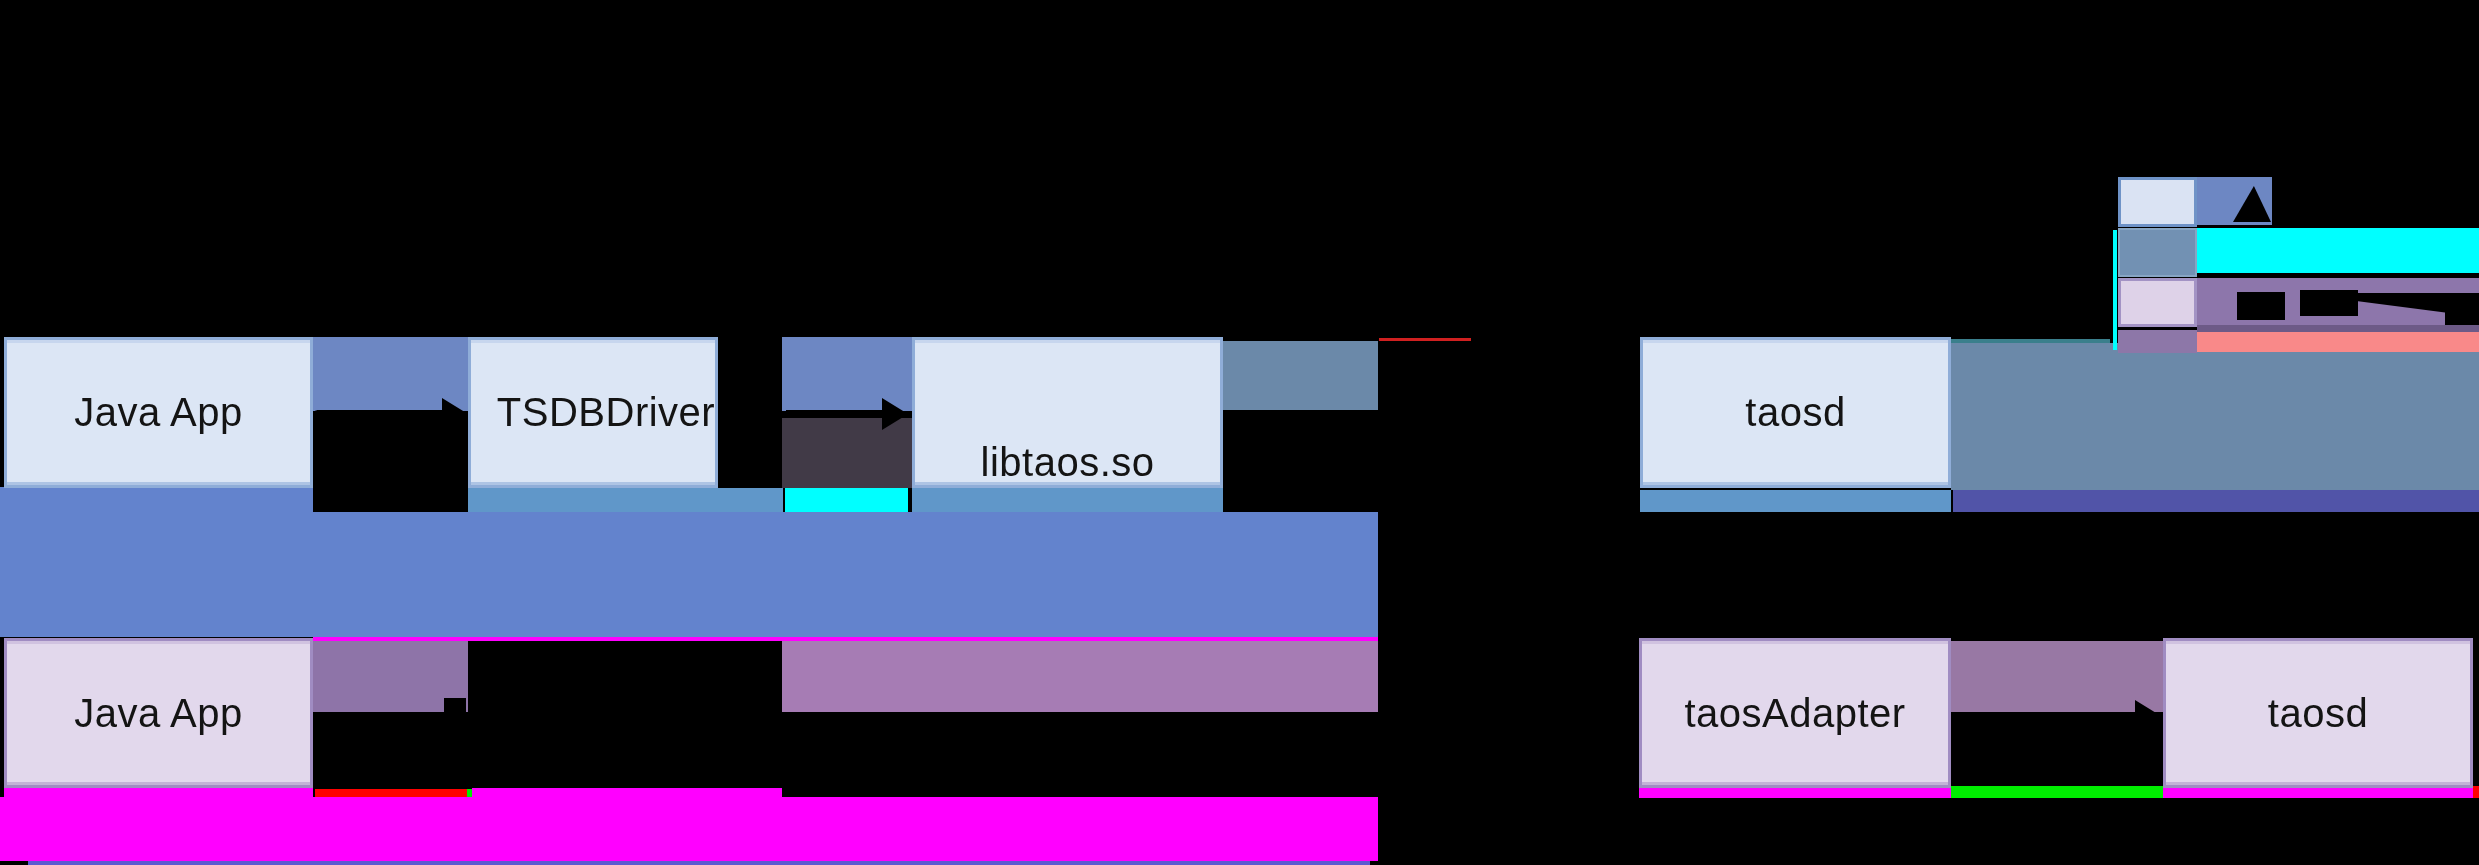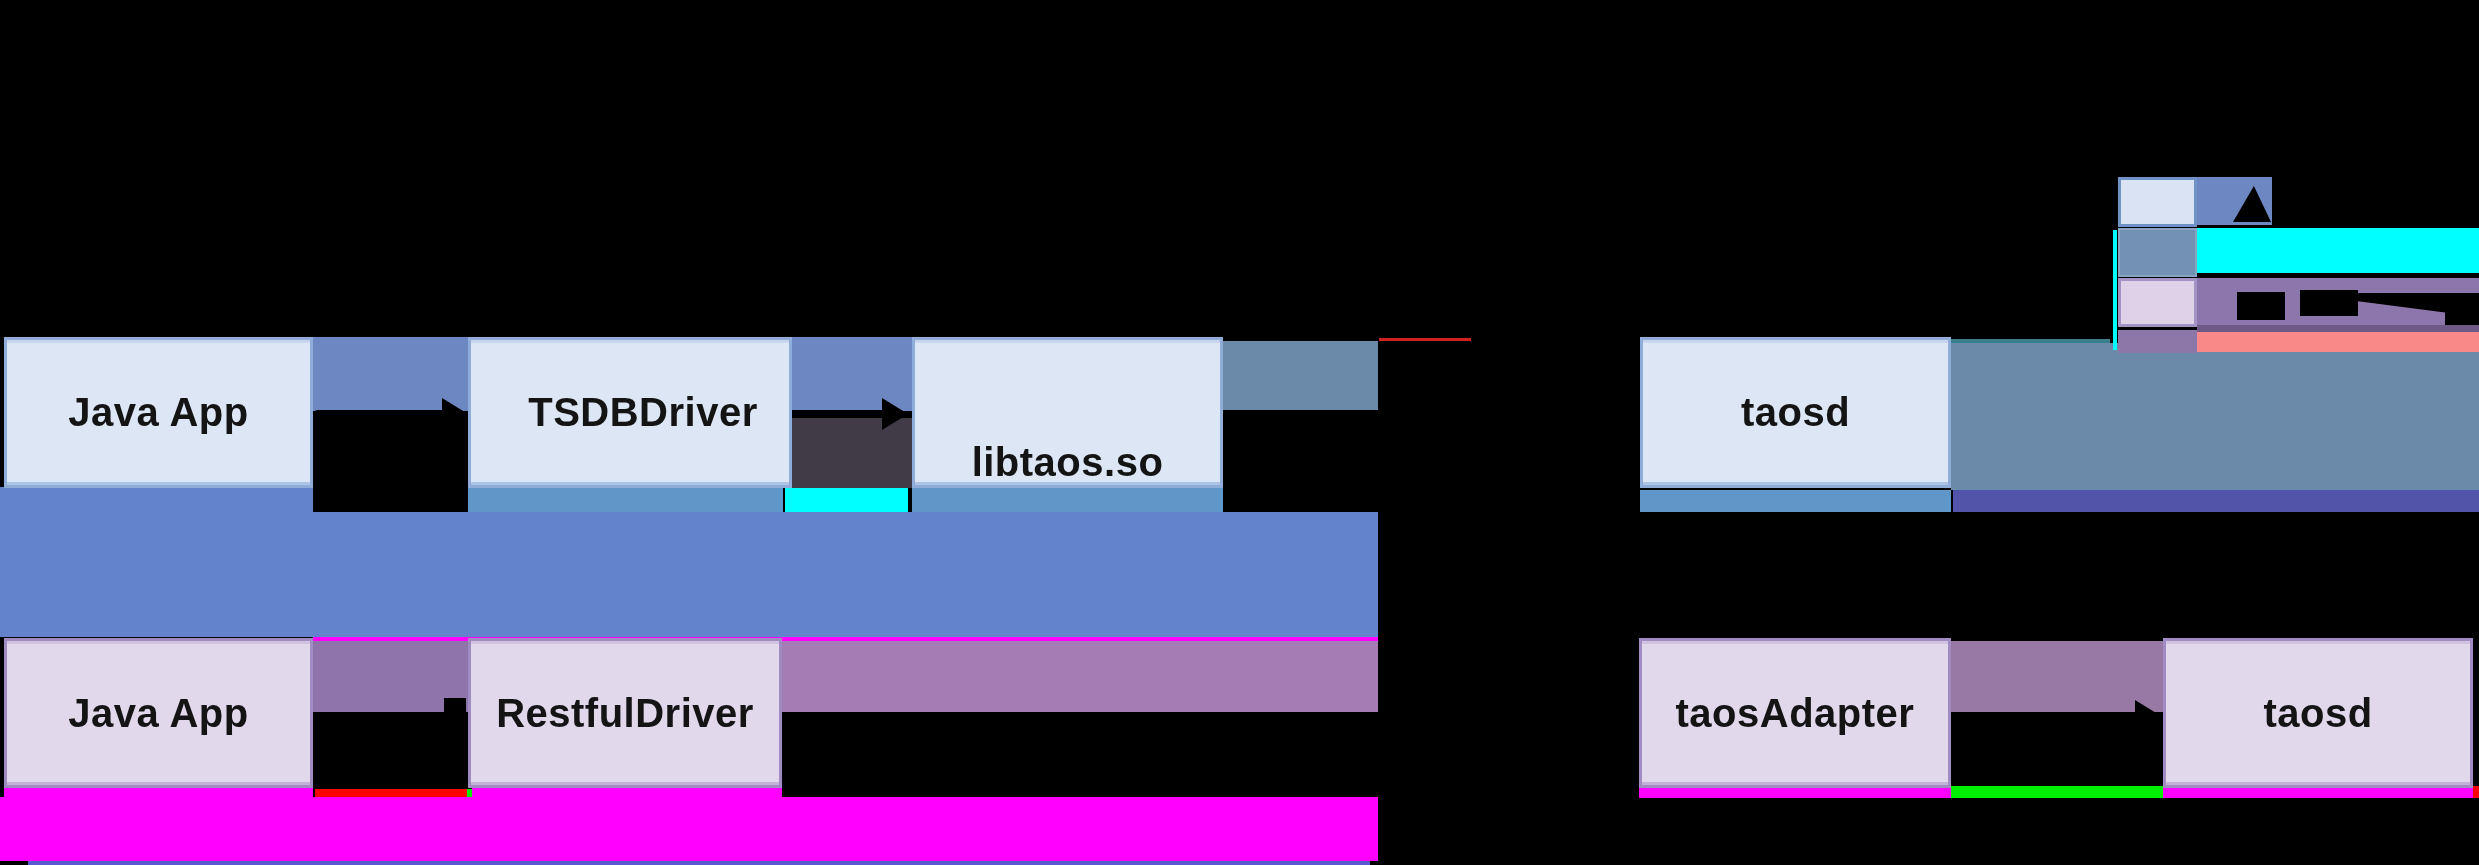--- a/index.html
+++ b/index.html
@@ -1,21 +1,21 @@
 <!DOCTYPE html>
 <html><head>
 <meta charset="utf-8">
 <style>
   html,body{margin:0;padding:0;background:#000;}
   #canvas{position:relative;width:2479px;height:865px;background:#000;overflow:hidden;
           font-family:"Liberation Sans", sans-serif;}
   .abs{position:absolute;}
   
   .node{position:absolute;display:flex;align-items:center;justify-content:center;
-        box-sizing:border-box;font-size:40px;color:#141414;letter-spacing:0.5px;font-weight:bold;}
+        box-sizing:border-box;font-size:40px;color:#141414;letter-spacing:0.5px;}
   .node.blue{background:#dce6f5;border:3px solid #8fadd8;
              box-shadow:inset 0 3px 0 #c7d6ee, inset 0 -3px 0 #aec4e4;}
   .node.purple{background:#e2d8ec;border:3px solid #a08cc2;
              box-shadow:inset 0 3px 0 #d0c2e0, inset 0 -3px 0 #c3b2d6;}
   
   .band-periwinkle{background:#6d87c3;}
   .band-midblue{background:#6383cd;}
   .band-steel{background:#6b89a9;}
   .strip-steel{background:#6097c9;}
   .band-indigo{background:#5154a8;}
@@ -104,35 +104,32 @@
 
   <div class="aline" style="left:786px;top:712px;width:830px;"></div>
   <div class="ahead" style="left:1611px;top:700px;"></div>
 
   <div class="aline" style="left:2085px;top:712px;width:55px;"></div>
   <div class="ahead" style="left:2135px;top:700px;"></div>
 
   <div class="node blue" style="left:4px;top:337px;width:309px;height:151px;">
     <span>Java App</span>
   </div>
-  <div class="node blue" style="left:468px;top:337px;width:324px;height:151px;padding-left:26px;">
+  <div class="node blue" style="left:468px;top:337px;width:250px;height:151px;padding-left:26px;">
     <span>TSDBDriver</span>
   </div>
   <div class="node blue" style="left:912px;top:337px;width:311px;height:151px;align-items:flex-end;">
     <span>libtaos.so</span>
   </div>
   <div class="node blue" style="left:1640px;top:337px;width:311px;height:151px;">
     <span>taosd</span>
   </div>
 
   <div class="node purple" style="left:4px;top:638px;width:309px;height:150px;">
     <span>Java App</span>
-  </div>
-  <div class="node purple" style="left:468px;top:638px;width:314px;height:150px;">
-    <span>RestfulDriver</span>
   </div>
   <div class="node purple" style="left:1639px;top:638px;width:312px;height:150px;">
     <span>taosAdapter</span>
   </div>
   <div class="node purple" style="left:2163px;top:638px;width:310px;height:150px;">
     <span>taosd</span>
   </div>
 
   <div class="abs band-periwinkle" style="left:2197px;top:177px;width:75px;height:48px;"></div>
   <div class="abs glyph1" style="left:2233px;top:186px;width:38px;height:36px;"></div>

